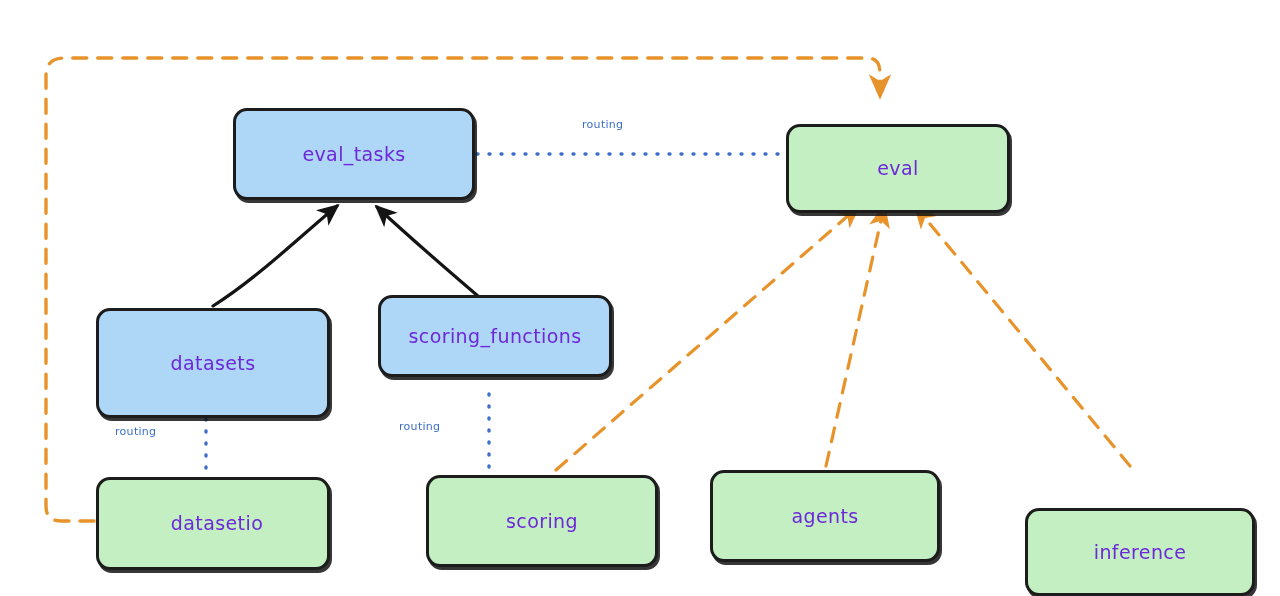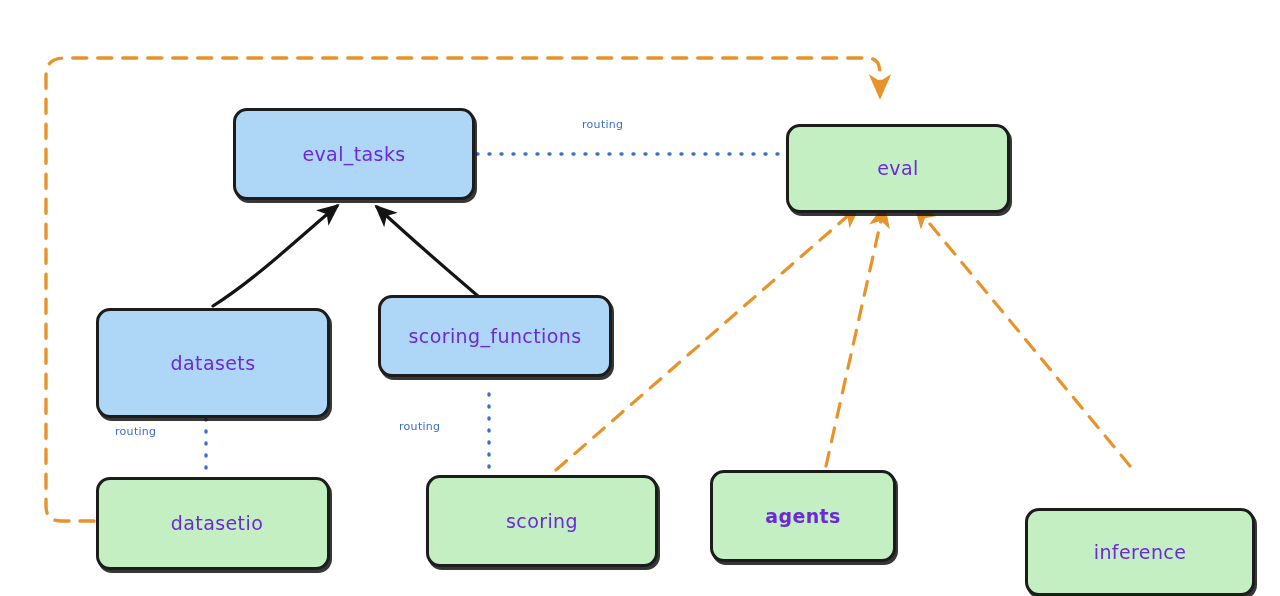--- a/index.html
+++ b/index.html
@@ -124,21 +124,21 @@
   </div>
 
   <div class="node provider" style="left:96px; top:477px; width:234px; height:93px;padding-left:8px;">
     <span class="node-label">datasetio</span>
   </div>
 
   <div class="node provider" style="left:388px; top:475px; width:232px; height:92px;margin-left:38px;">
     <span class="node-label">scoring</span>
   </div>
 
-  <div class="node provider" style="left:710px; top:470px; width:186px; height:92px;font-weight:bold;">
+  <div class="node provider" style="left:710px; top:470px; width:230px; height:92px;">
     <span class="node-label">agents</span>
   </div>
 
   <div class="node provider" style="left:1025px; top:470px; width:230px; height:88px;margin-top:38px;">
     <span class="node-label">inference</span>
   </div>
 
   <div class="edge-label" style="left:582px; top:118px;">routing</div>
 
   <div class="edge-label" style="left:115px; top:425px;">routing</div>

